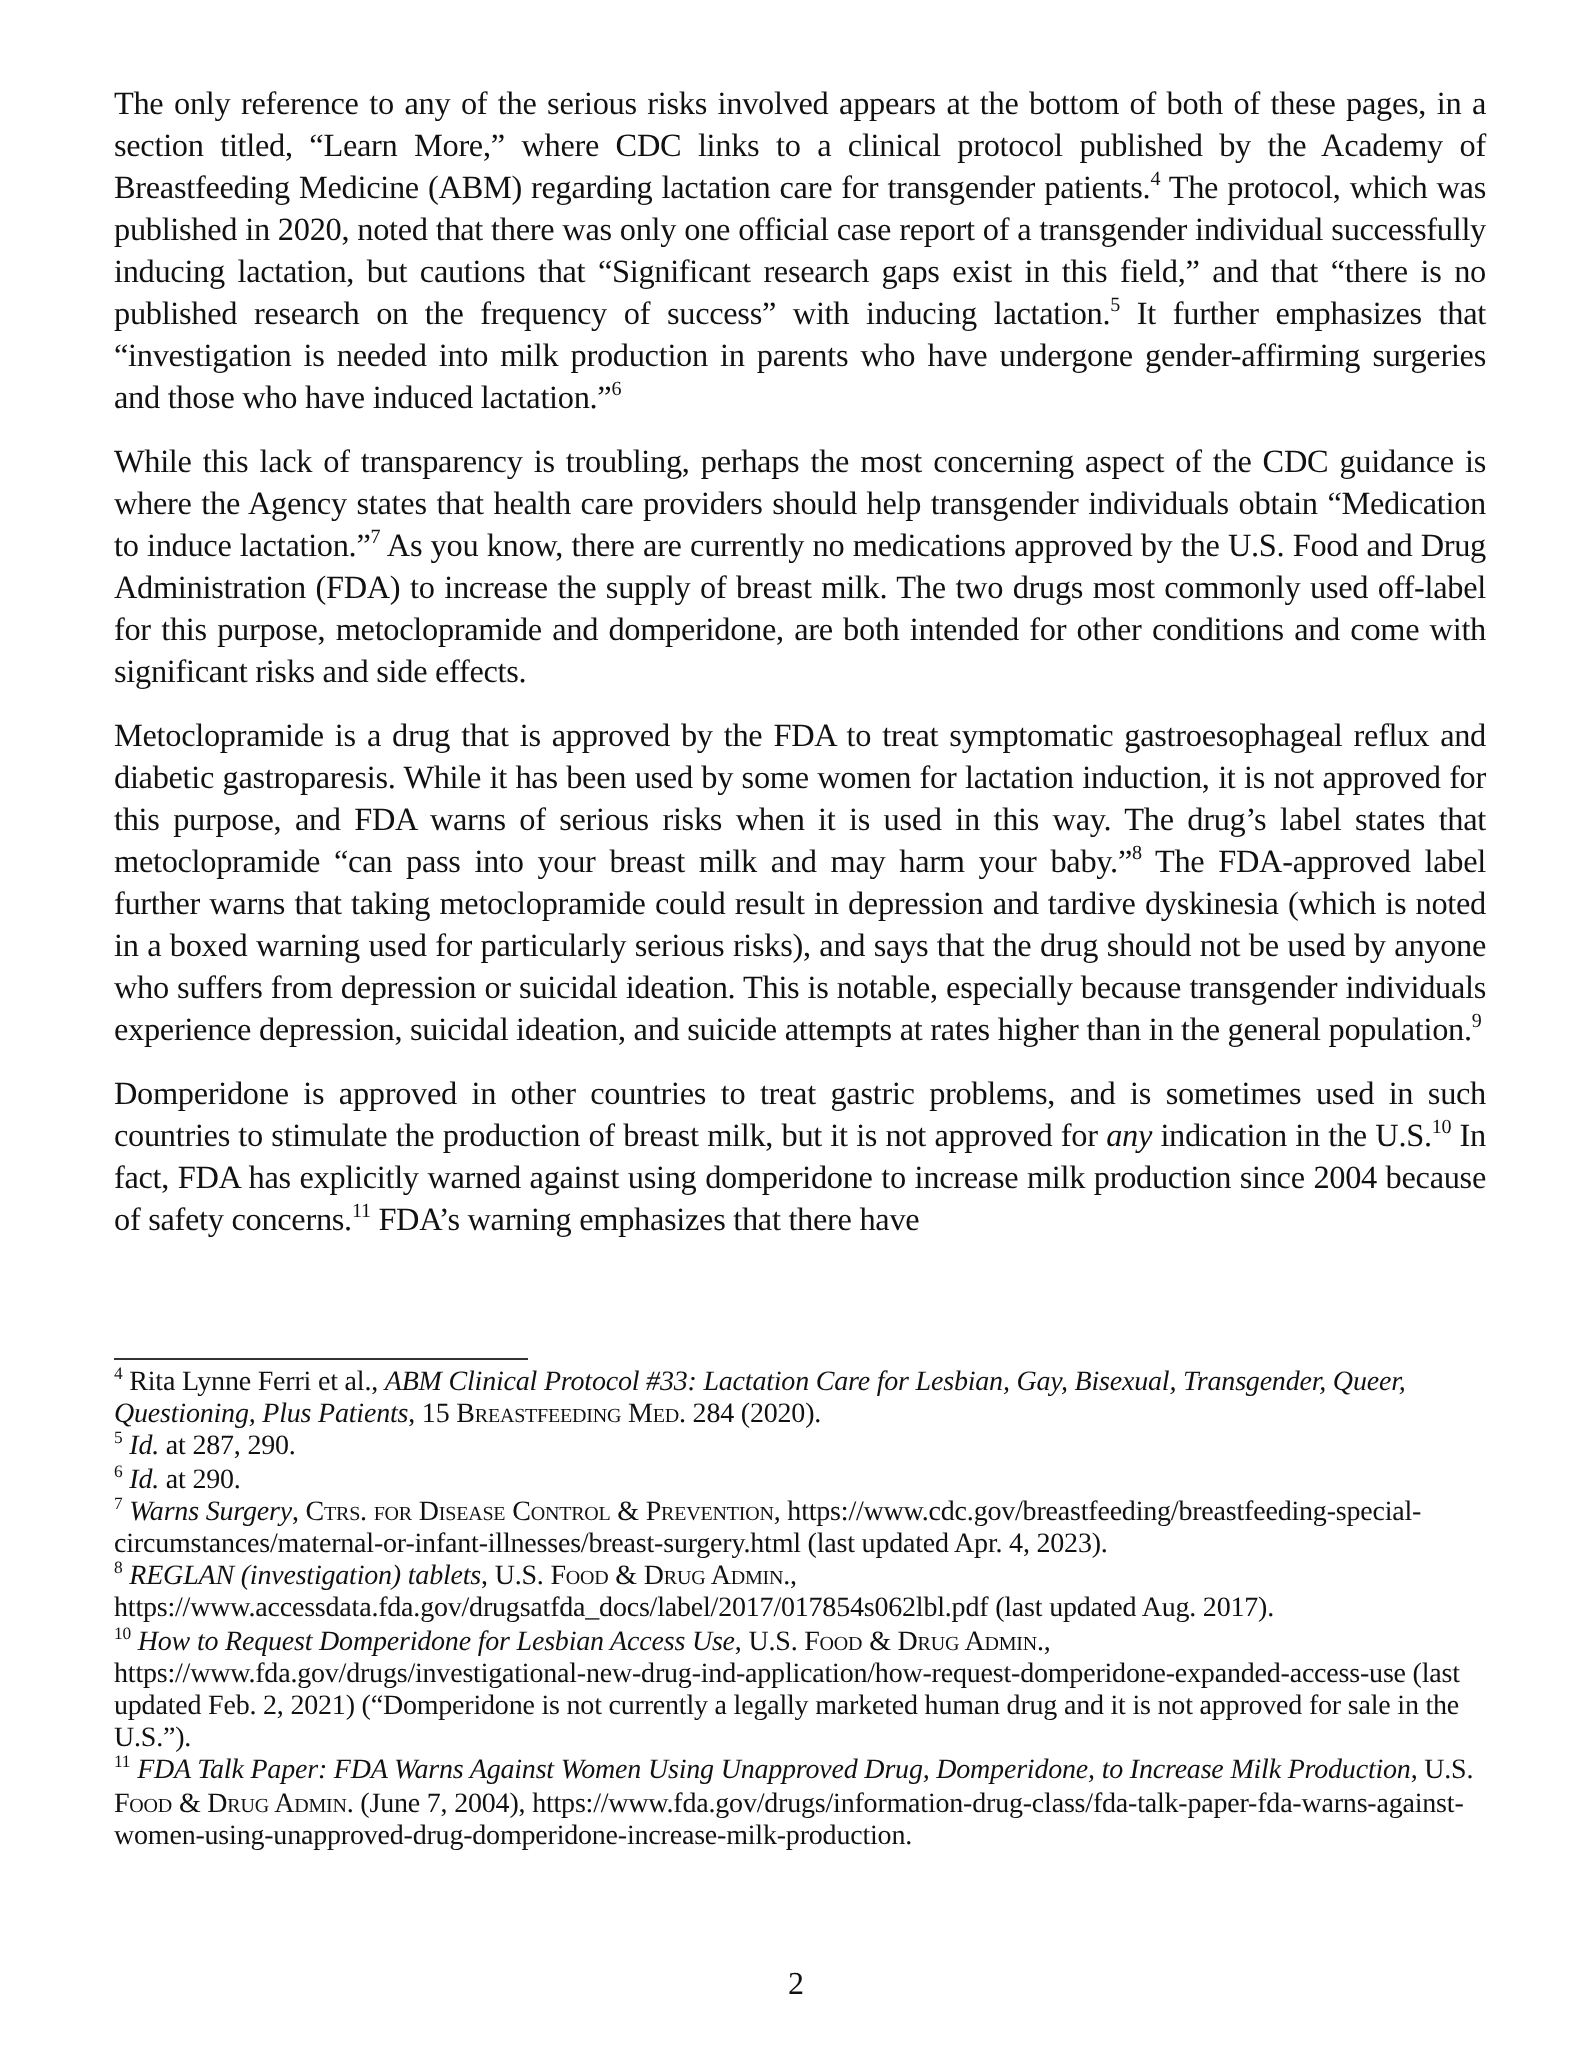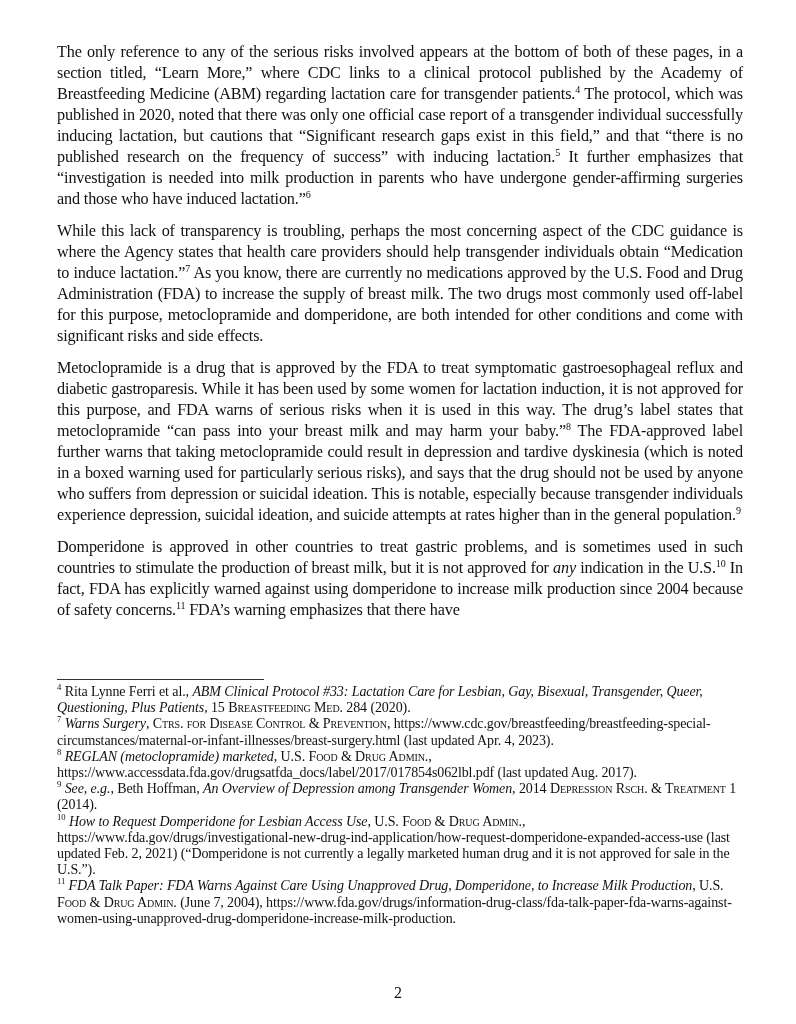--- a/index.html
+++ b/index.html
@@ -35,20 +35,21 @@
   <p class="para">The only reference to any of the serious risks involved appears at the bottom of both of these pages, in a section titled, “Learn More,” where CDC links to a clinical protocol published by the Academy of Breastfeeding Medicine (ABM) regarding lactation care for transgender patients.<sup>4</sup> The protocol, which was published in 2020, noted that there was only one official case report of a transgender individual successfully inducing lactation, but cautions that “Significant research gaps exist in this field,” and that “there is no published research on the frequency of success” with inducing lactation.<sup>5</sup> It further emphasizes that “investigation is needed into milk production in parents who have undergone gender-affirming surgeries and those who have induced lactation.”<sup>6</sup></p>
   <p class="para">While this lack of transparency is troubling, perhaps the most concerning aspect of the CDC guidance is where the Agency states that health care providers should help transgender individuals obtain “Medication to induce lactation.”<sup>7</sup> As you know, there are currently no medications approved by the U.S. Food and Drug Administration (FDA) to increase the supply of breast milk. The two drugs most commonly used off-label for this purpose, metoclopramide and domperidone, are both intended for other conditions and come with significant risks and side effects.</p>
   <p class="para">Metoclopramide is a drug that is approved by the FDA to treat symptomatic gastroesophageal reflux and diabetic gastroparesis. While it has been used by some women for lactation induction, it is not approved for this purpose, and FDA warns of serious risks when it is used in this way. The drug’s label states that metoclopramide “can pass into your breast milk and may harm your baby.”<sup>8</sup> The FDA-approved label further warns that taking metoclopramide could result in depression and tardive dyskinesia (which is noted in a boxed warning used for particularly serious risks), and says that the drug should not be used by anyone who suffers from depression or suicidal ideation. This is notable, especially because transgender individuals experience depression, suicidal ideation, and suicide attempts at rates higher than in the general population.<sup>9</sup></p>
   <p class="para">Domperidone is approved in other countries to treat gastric problems, and is sometimes used in such countries to stimulate the production of breast milk, but it is not approved for <i>any</i> indication in the U.S.<sup>10</sup> In fact, FDA has explicitly warned against using domperidone to increase milk production since 2004 because of safety concerns.<sup>11</sup> FDA’s warning emphasizes that there have</p>
 </main>
 
 <div class="rule"></div>
 
 <section class="footnotes">
   <p class="fn"><sup>4</sup> Rita Lynne Ferri et al., <i>ABM Clinical Protocol #33: Lactation Care for Lesbian, Gay, Bisexual, Transgender, Queer, Questioning, Plus Patients</i>, 15 <span class="sc">Breastfeeding Med.</span> 284 (2020).</p>
+  <p class="fn"><sup>5</sup> <i>Id.</i> at 287, 290.</p>
+  <p class="fn"><sup>6</sup> <i>Id.</i> at 290.</p>
   <p class="fn"><sup>7</sup> <i>Warns Surgery</i>, <span class="sc">Ctrs. for Disease Control &amp; Prevention</span>, https://www.cdc.gov/breastfeeding/breastfeeding-special-circumstances/maternal-or-infant-illnesses/breast-surgery.html (last updated Apr. 4, 2023).</p>
-  <p class="fn"><sup>8</sup> <i>REGLAN (metoclopramide) marketed</i>, U.S. <span class="sc">Food &amp; Drug Admin.</span>,<br>https://www.accessdata.fda.gov/drugsatfda_docs/label/2017/017854s062lbl.pdf (last updated Aug. 2017).</p>
-  <p class="fn"><sup>9</sup> <i>See, e.g.</i>, Beth Hoffman, <i>An Overview of Depression among Transgender Women</i>, 2014 <span class="sc">Depression Rsch. &amp; Treatment</span> 1 (2014).</p>
+  <p class="fn"><sup>8</sup> <i>REGLAN (investigation) tablets</i>, U.S. <span class="sc">Food &amp; Drug Admin.</span>,<br>https://www.accessdata.fda.gov/drugsatfda_docs/label/2017/017854s062lbl.pdf (last updated Aug. 2017).</p>
   <p class="fn"><sup>10</sup> <i>How to Request Domperidone for Lesbian Access Use</i>, U.S. <span class="sc">Food &amp; Drug Admin.</span>,<br>https://www.fda.gov/drugs/investigational-new-drug-ind-application/how-request-domperidone-expanded-access-use (last updated Feb. 2, 2021) (“Domperidone is not currently a legally marketed human drug and it is not approved for sale in the U.S.”).</p>
-  <p class="fn"><sup>11</sup> <i>FDA Talk Paper: FDA Warns Against Care Using Unapproved Drug, Domperidone, to Increase Milk Production</i>, U.S. <span class="sc">Food &amp; Drug Admin.</span> (June 7, 2004), https://www.fda.gov/drugs/information-drug-class/fda-talk-paper-fda-warns-against-women-using-unapproved-drug-domperidone-increase-milk-production.</p>
+  <p class="fn"><sup>11</sup> <i>FDA Talk Paper: FDA Warns Against Women Using Unapproved Drug, Domperidone, to Increase Milk Production</i>, U.S. <span class="sc">Food &amp; Drug Admin.</span> (June 7, 2004), https://www.fda.gov/drugs/information-drug-class/fda-talk-paper-fda-warns-against-women-using-unapproved-drug-domperidone-increase-milk-production.</p>
 </section>
 
 <div class="page-number">2</div>
 
 </body></html>

